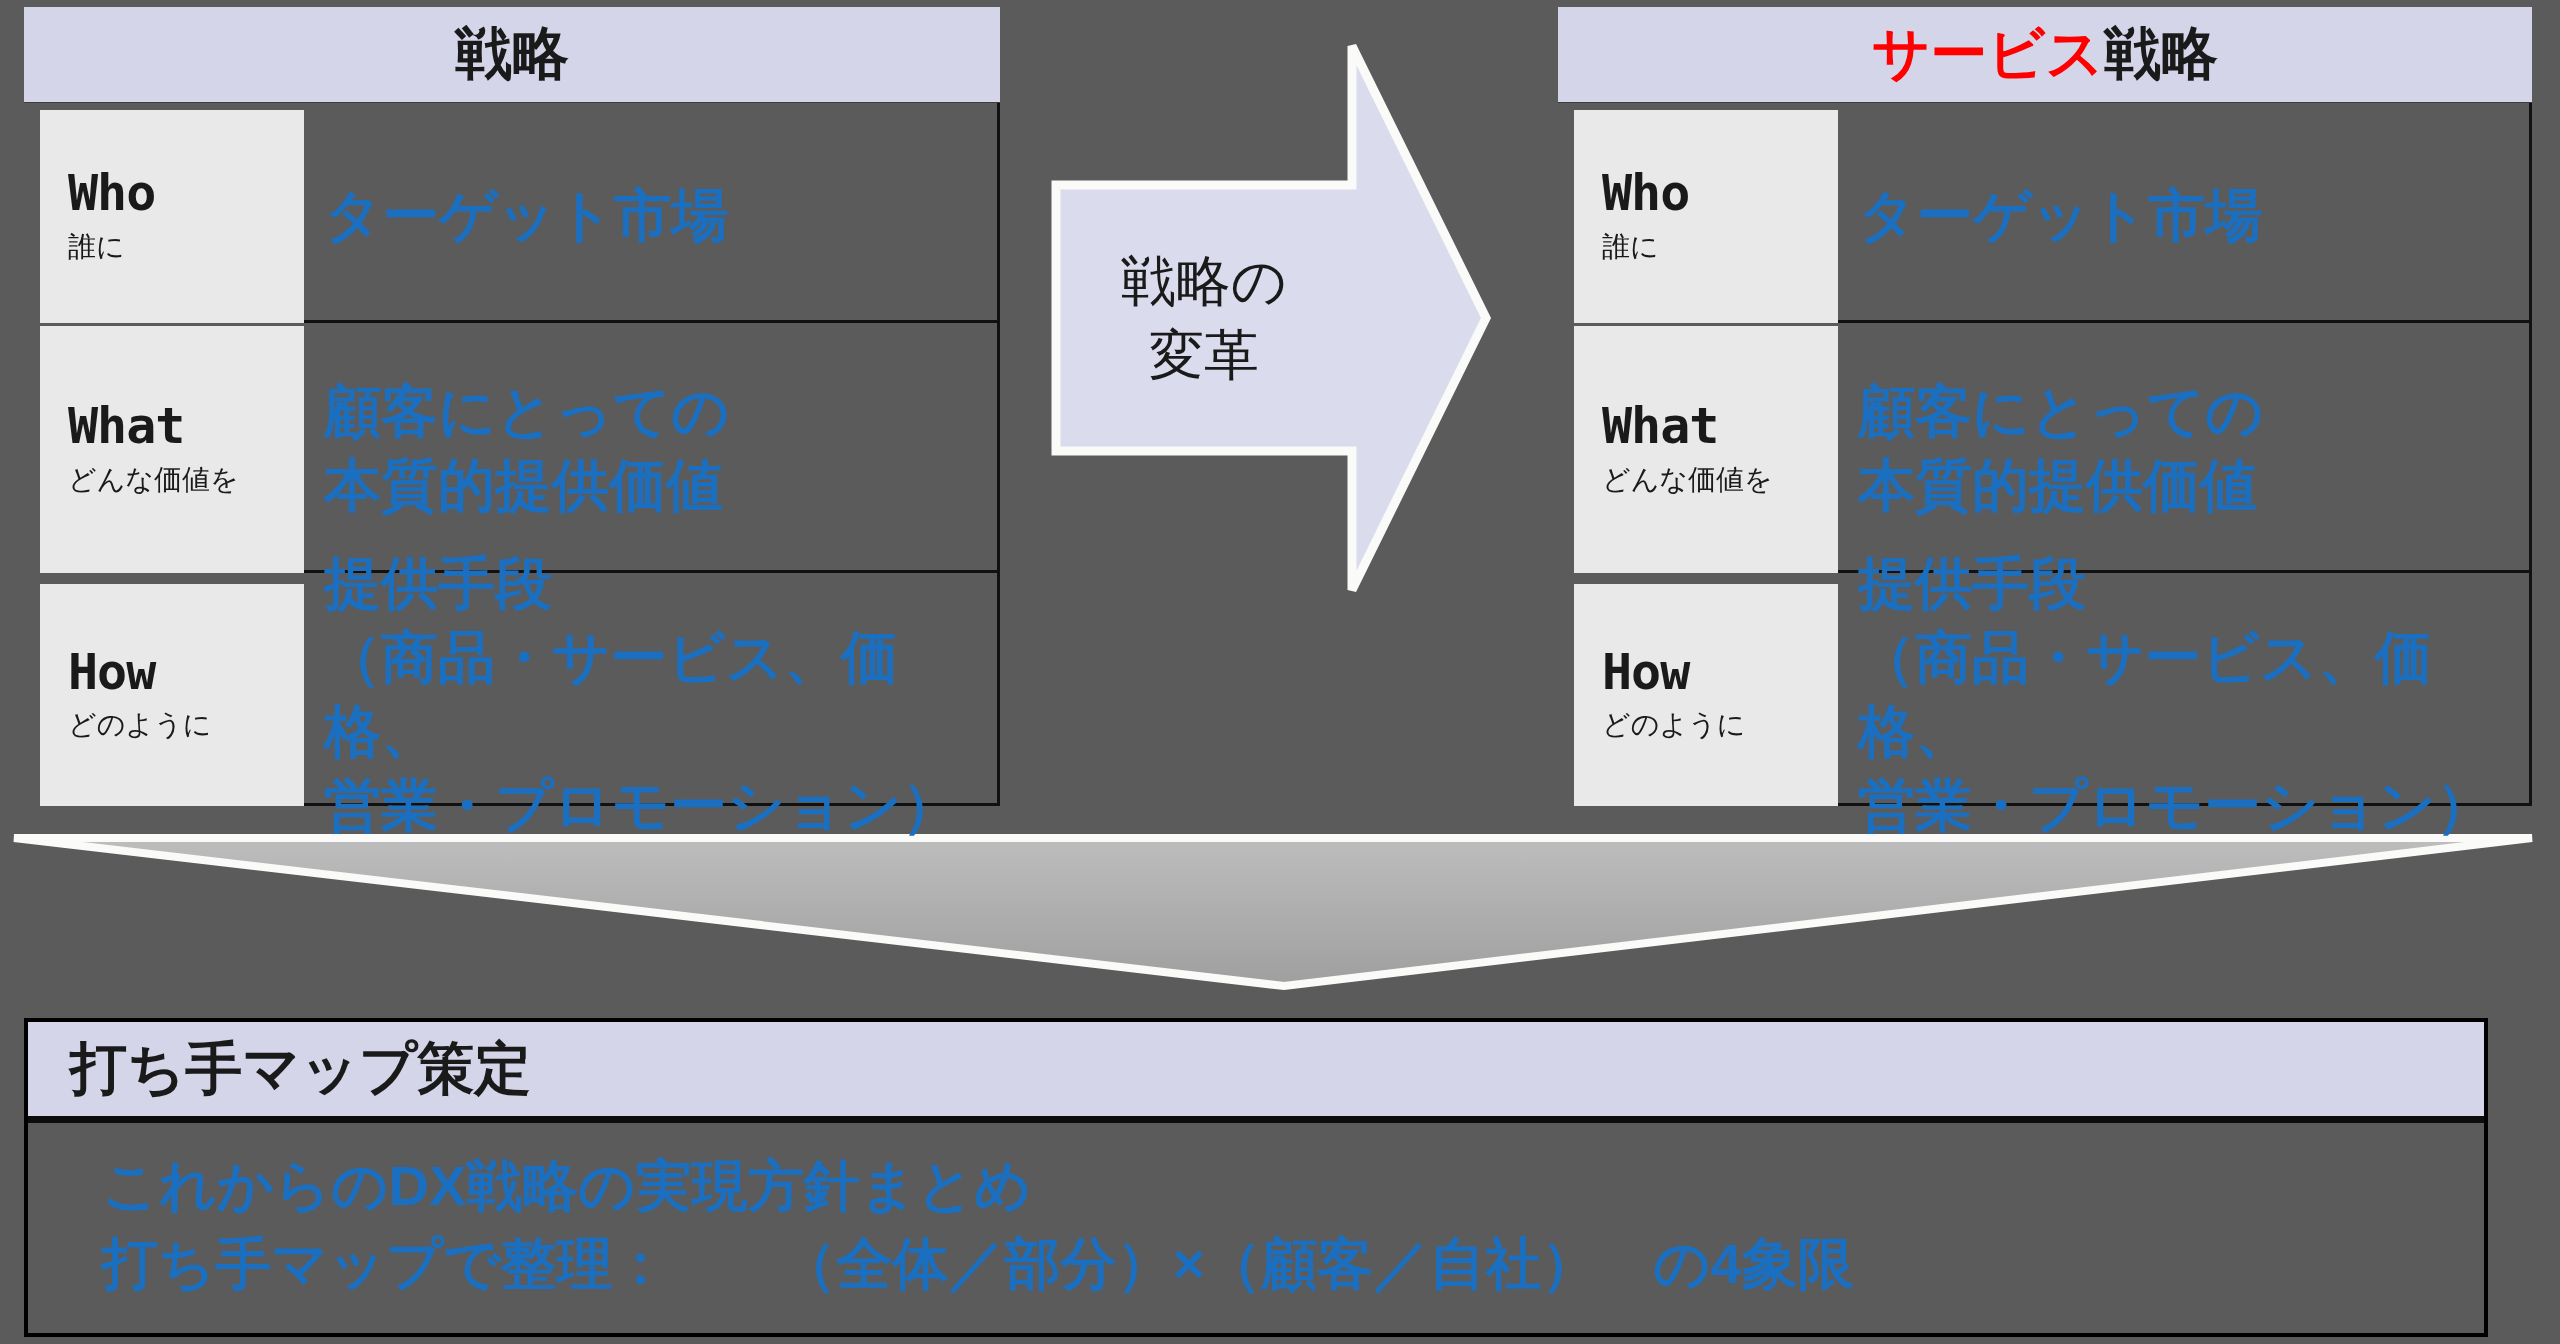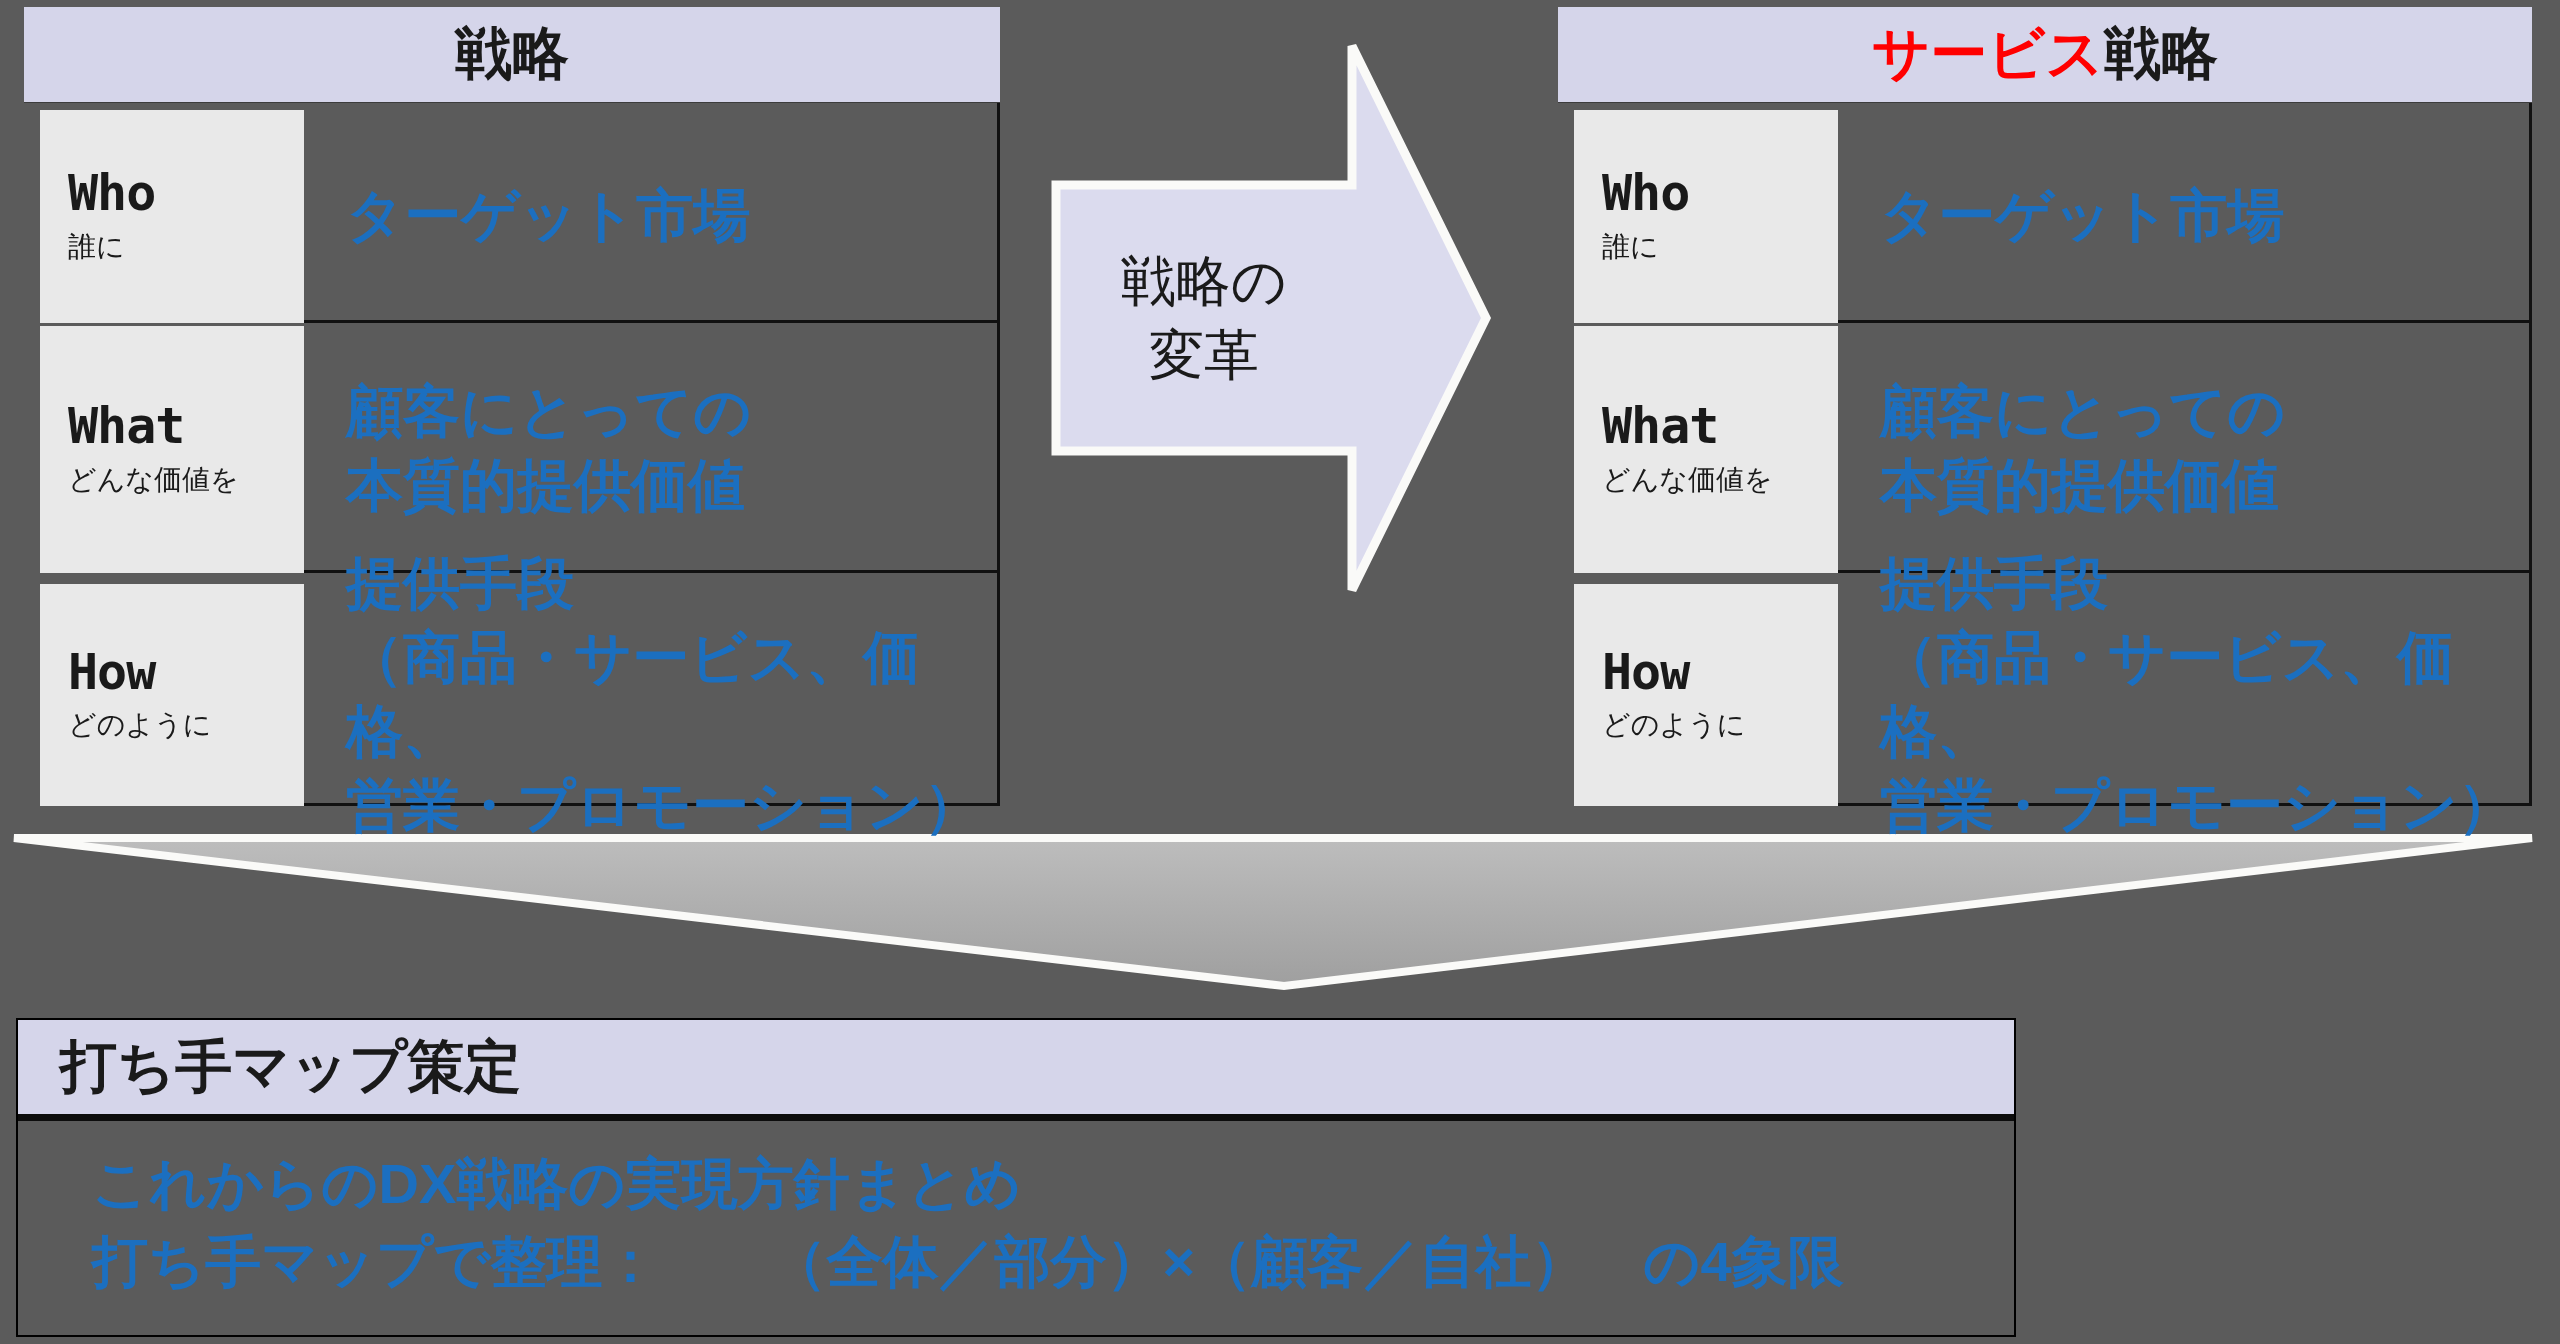--- a/index.html
+++ b/index.html
@@ -27,43 +27,43 @@
   .trow.r2{top:577px;height:222px;}
   .lbl{
     width:264px;flex:0 0 264px;background:var(--label-gray,#E9E9E9);
     display:flex;flex-direction:column;justify-content:center;
     padding-left:28px;box-sizing:border-box;color:var(--ink,#1A1A1A);margin-left:16px;
   }
   .lbl .en{font-family:"DejaVu Sans Mono","Liberation Mono",monospace;font-weight:bold;font-size:50px;letter-spacing:-1px;line-height:1.05;}
   .lbl .ja{font-size:28px;font-weight:400;margin-top:8px;}
   .val{
     flex:1;display:flex;align-items:center;
-    padding-left:42px;box-sizing:border-box;
+    padding-left:20px;box-sizing:border-box;
     border-bottom:3px solid #111;
     color:var(--blue,#1B6FC0);
     font-size:57px;font-weight:bold;line-height:74px;
     white-space:pre-line;
   }
   .vline{position:absolute;right:0;top:96px;bottom:0;width:3px;background:#111;}
 
   
   .arrow-label{
     position:absolute;left:1056px;top:185px;width:296px;height:266px;
     display:flex;align-items:center;justify-content:center;text-align:center;
     font-size:55px;line-height:74px;font-weight:400;color:var(--ink,#1A1A1A);
     white-space:pre-line;
   }
 
   
   .shape-layer{position:absolute;left:0;top:0;width:2560px;height:1344px;pointer-events:none;}
 
   
   .bottom-panel{
-    position:absolute;left:16px;top:1018px;width:2000px;height:319px;
-    border:2px solid #000000;box-sizing:border-box;
+    position:absolute;left:24px;top:1018px;width:2464px;height:319px;
+    border:4px solid #000000;box-sizing:border-box;
   }
   .bottom-header{
     height:94px;background:var(--lavender,#D5D5EA);
     border-bottom:7px solid #0c0c0c;box-sizing:content-box;
     display:flex;align-items:center;
     padding-left:42px;
     font-size:57px;font-weight:bold;color:var(--ink,#1A1A1A);
   }
   .bottom-body{
     padding:24px 20px 0 34px;

